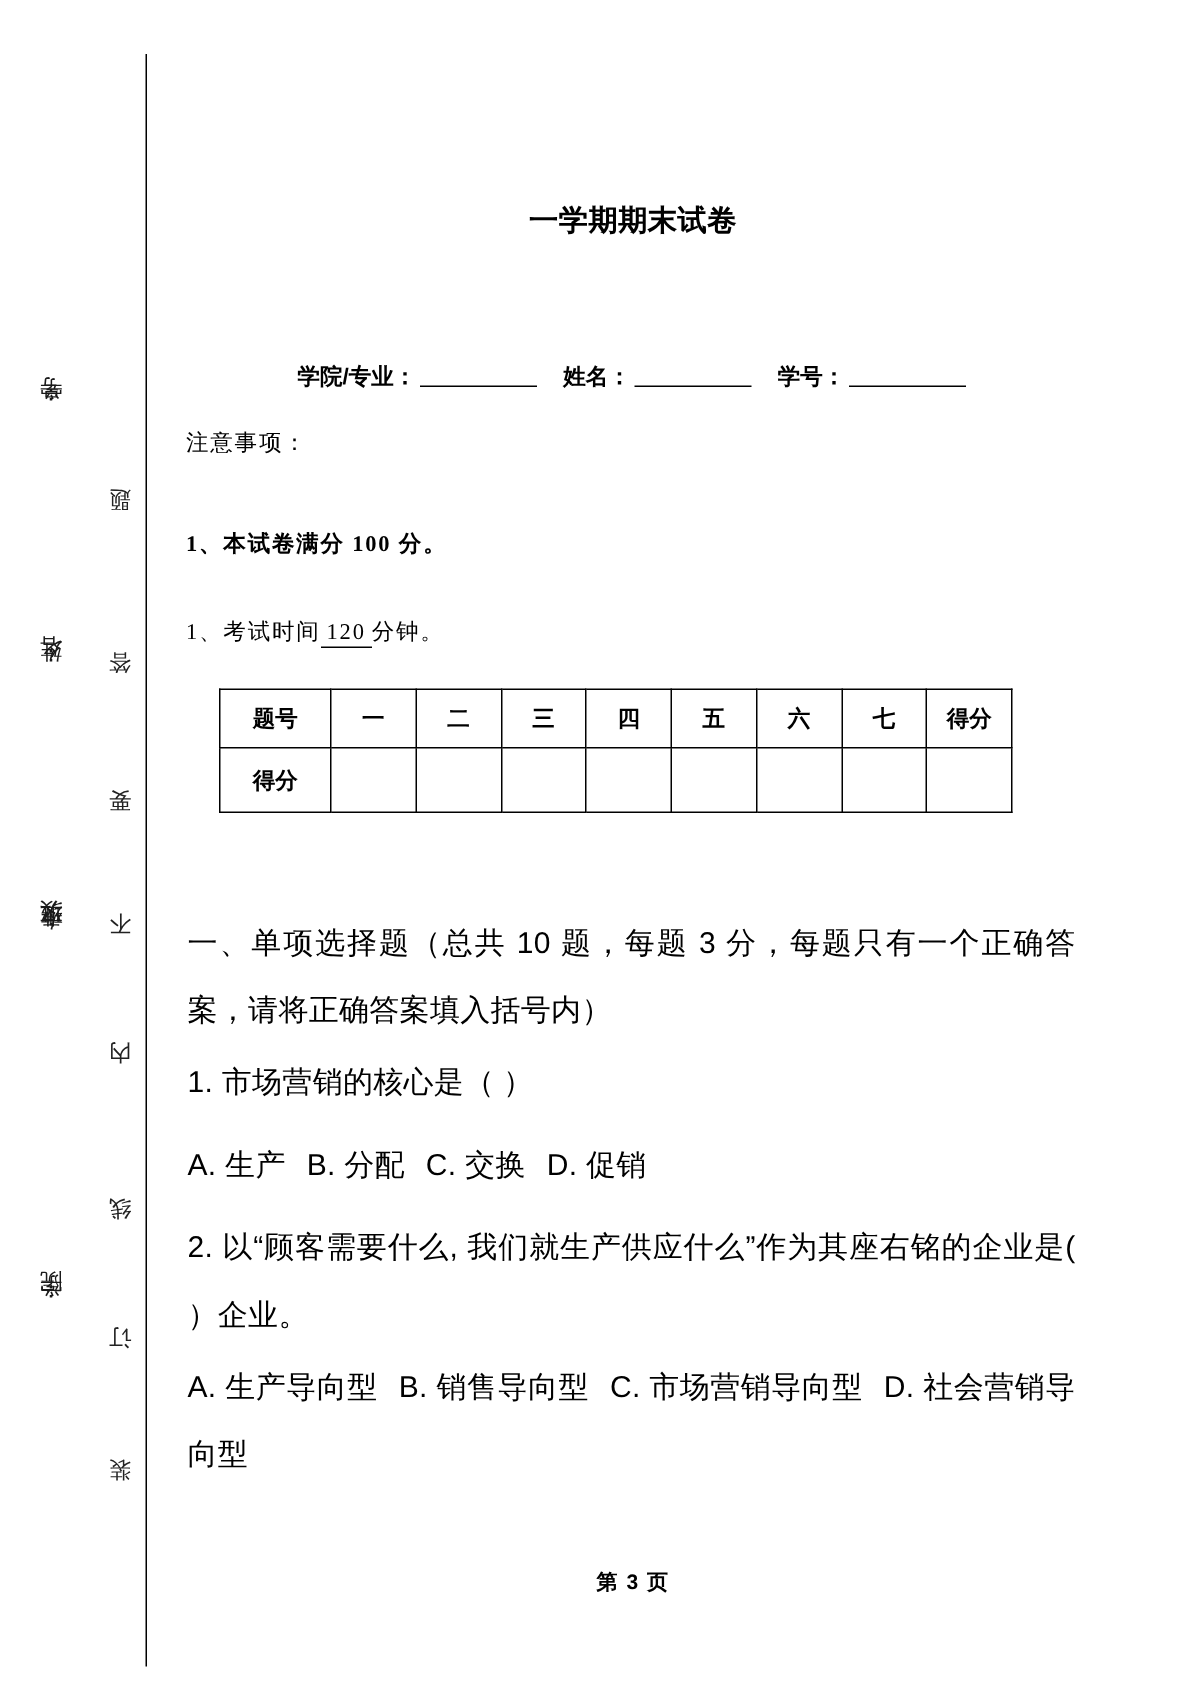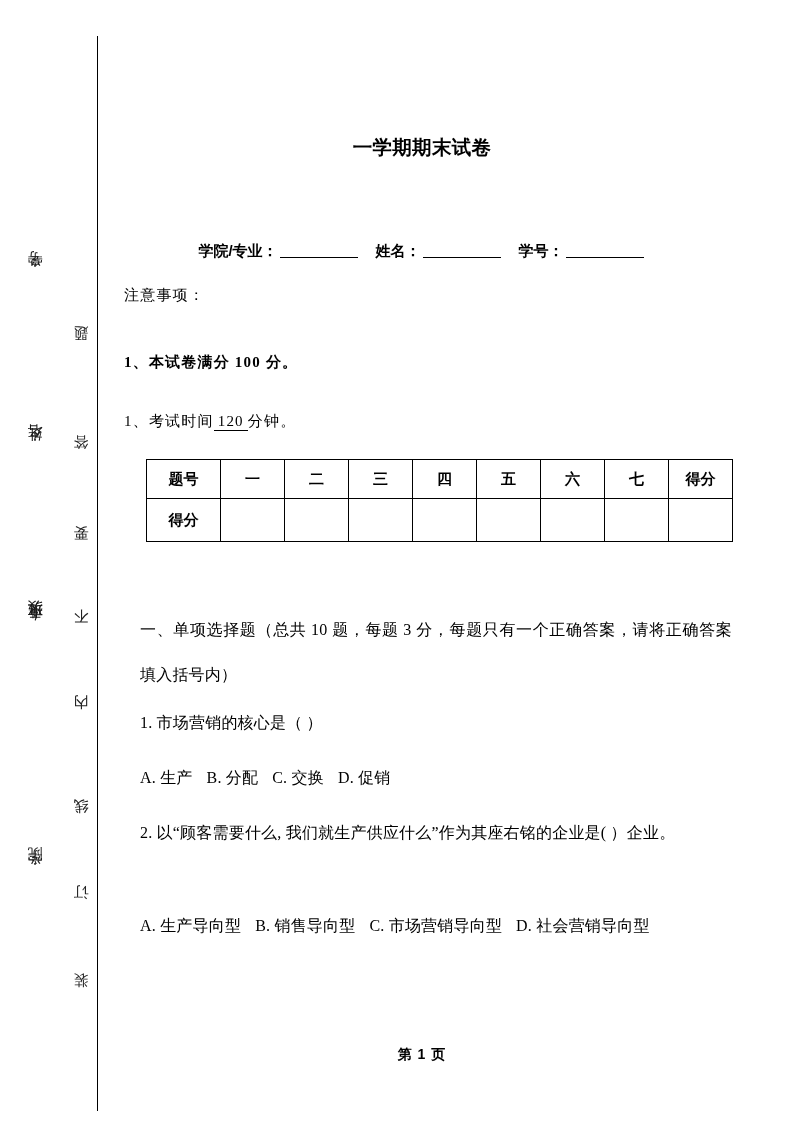--- a/index.html
+++ b/index.html
@@ -121,42 +121,42 @@
     padding: 0 4px;
   }
 
   
   #score-table {
     position: absolute;
     left: 22px;
     top: 459px;
     border-collapse: collapse;
     table-layout: fixed;
-    width: 587px;
+    width: 529px;
   }
   #score-table td, #score-table th {
     border: 1px solid #000000;
     text-align: center;
     vertical-align: middle;
     font-family: "Liberation Sans", "DejaVu Sans", sans-serif;
     font-weight: bold;
     font-size: 15px;
     padding: 0;
   }
   #score-table .col-label { width: 73px; }
   #score-table thead td { height: 38px; }
   #score-table tbody td { height: 42px; }
 
   
   .q-block {
     position: absolute;
-    left: 16px;
+    left: 1px;
     width: 592px;
-    font-family: Liberation Serif, serif;
-    font-size: 16px;
+    font-family: Liberation Sans, sans-serif;
+    font-size: 20px;
     line-height: 45px;
     letter-spacing: 0.2px;
     text-align: justify;
   }
   #section-heading { top: 607px; }
   #q1-stem      { top: 700px; }
   #q1-options   { top: 755px; }
   #q2-stem      { top: 810px; }
   #q2-options   { top: 903px; }
   .opt-gap { display: inline-block; width: 14px; }
@@ -249,15 +249,15 @@
   <div class="q-block" id="q1-options">
     <span>A. 生产</span><span class="opt-gap"></span><span>B. 分配</span><span class="opt-gap"></span><span>C. 交换</span><span class="opt-gap"></span><span>D. 促销</span>
   </div>
 
   <div class="q-block" id="q2-stem">2. 以“顾客需要什么, 我们就生产供应什么”作为其座右铭的企业是(  ）企业。</div>
 
   <div class="q-block" id="q2-options">
     <span>A. 生产导向型</span><span class="opt-gap"></span><span>B. 销售导向型</span><span class="opt-gap"></span><span>C. 市场营销导向型</span><span class="opt-gap"></span><span>D. 社会营销导向型</span>
   </div>
 
-  <div id="footer-page">第 1 页</div>
+  <div id="footer-page">第 3 页</div>
 
 </div>
 
 </body></html>

